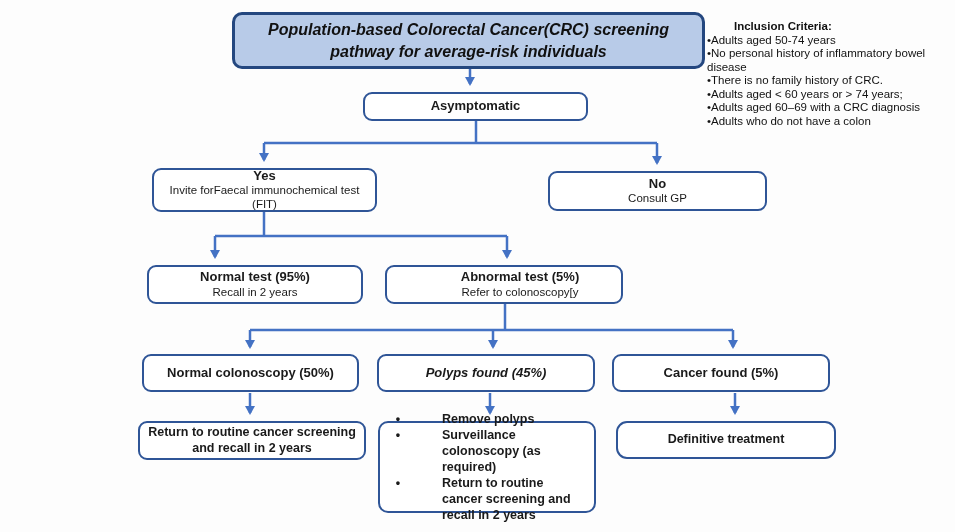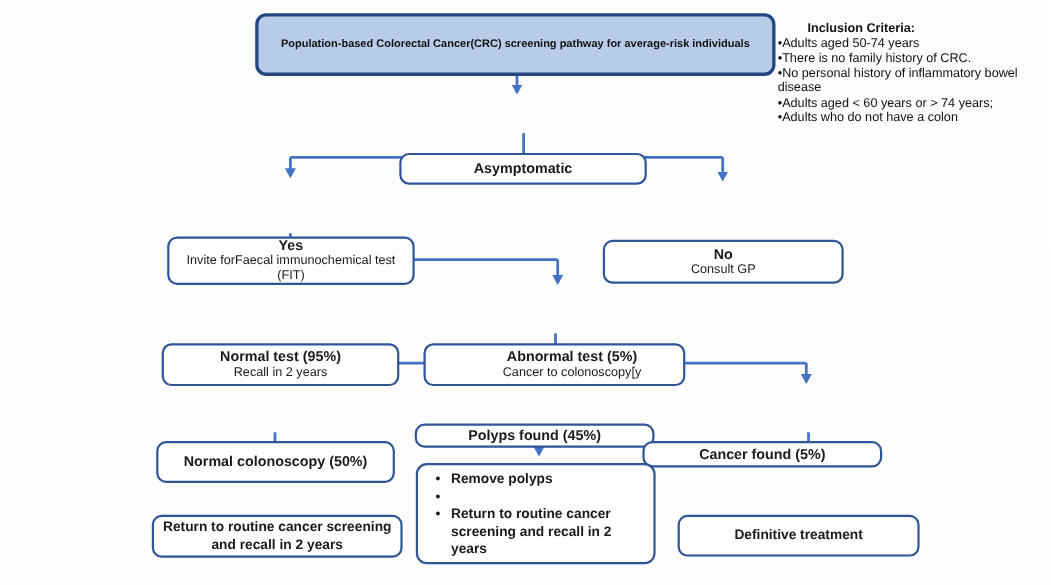--- a/index.html
+++ b/index.html
@@ -5,44 +5,44 @@
   html,body{margin:0;padding:0;background:#fff;}
   .canvas{
     position:relative;width:955px;height:532px;background:#fdfdfd;
     font-family:"Liberation Sans",sans-serif;color:#1a1a1a;overflow:hidden;
   }
   .connectors{position:absolute;left:0;top:0;width:955px;height:532px;pointer-events:none;}
   .box{
     position:absolute;box-sizing:border-box;background:#fff;
     border:2.5px solid #2f5597;border-radius:9px;
     display:flex;flex-direction:column;justify-content:center;align-items:center;
-    text-align:center;padding:2px 8px;margin-top:47px;
+    text-align:center;padding:2px 8px;
   }
   .box .t{font-weight:bold;font-size:13px;line-height:1.25;}
   .box .s{font-size:11.5px;line-height:1.2;}
   .title-box{
     position:absolute;left:232px;top:12px;width:473px;height:57px;box-sizing:border-box;
     background:#b8cbe8;border:3px solid #24477f;border-radius:10px;
     display:flex;align-items:center;justify-content:center;text-align:center;
-    font-weight:bold;font-size:10px;line-height:1.35;padding:16px 16px;color:#111;
+    font-weight:bold;font-size:16px;line-height:1.35;padding:16px 16px;color:#111;font-style:italic;
   }
   .criteria{
     position:absolute;left:707px;top:20px;width:246px;
     font-size:11.5px;line-height:1.18;color:#111;
   }
   .criteria .h{font-weight:bold;margin-left:27px;}
   .bold-box .t{font-size:12.5px;}
   .list-box{
     position:absolute;box-sizing:border-box;background:#fff;
     border:2.5px solid #2f5597;border-radius:10px;
     padding:6px 10px 6px 6px;display:flex;flex-direction:column;justify-content:center;
   }
   .li{display:flex;font-weight:bold;font-size:12.5px;line-height:1.28;text-align:left;}
   .li .b{width:24px;flex:0 0 24px;text-align:center;}
-  .li .tx{flex:1;}
+  .li .tx{flex:1;margin-left:32px;}
 </style>
 </head>
 <body>
 
 <div class="canvas">
 
   <svg class="connectors" width="955" height="532" viewBox="0 0 955 532" xmlns="http://www.w3.org/2000/svg">
     <defs>
       <marker id="arrow" markerUnits="userSpaceOnUse" markerWidth="14" markerHeight="14" refX="7" refY="5" orient="auto">
         <path d="M0,0 L9,5 L0,10 Z" fill="#4472c4"></path>
@@ -74,23 +74,24 @@
     </g>
   </svg>
 
   <div class="title-box">
     <span>Population-based Colorectal Cancer(CRC) screening pathway for average-risk individuals</span>
   </div>
 
   <div class="criteria">
     <div class="h">Inclusion Criteria:</div>
     <div>•Adults aged 50-74 years</div>
+    <div>•No personal history of inflammatory bowel disease</div>
     <div>•There is no family history of CRC.</div>
-    <div>•No personal history of inflammatory bowel disease</div>
     <div>•Adults aged &lt; 60 years or &gt; 74 years;</div>
+    <div>•Adults aged 60–69 with a CRC diagnosis</div>
     <div>•Adults who do not have a colon</div>
   </div>
 
   <div class="box" style="left:363px;top:92px;width:225px;height:29px;">
     <div class="t">Asymptomatic</div>
   </div>
 
   <div class="box" style="left:152px;top:168px;width:225px;height:44px;">
     <div class="t">Yes</div>
     <div class="s">Invite forFaecal immunochemical test (FIT)</div>
@@ -101,50 +102,51 @@
     <div class="s">Consult GP</div>
   </div>
 
   <div class="box" style="left:147px;top:265px;width:216px;height:39px;">
     <div class="t">Normal test (95%)</div>
     <div class="s">Recall in 2 years</div>
   </div>
 
   <div class="box" style="left:385px;top:265px;width:238px;height:39px;padding-left:40px;">
     <div class="t">Abnormal test (5%)</div>
-    <div class="s">Cancer to colonoscopy[y</div>
+    <div class="s">Refer to colonoscopy[y</div>
   </div>
 
   <div class="box" style="left:142px;top:354px;width:217px;height:38px;">
     <div class="t">Normal colonoscopy (50%)</div>
   </div>
 
-  <div class="box" style="left:377px;top:338px;width:218px;height:22px;">
+  <div class="box" style="left:377px;top:354px;width:218px;height:38px;font-style:italic;">
     <div class="t">Polyps found (45%)</div>
   </div>
 
-  <div class="box" style="left:584px;top:354px;width:218px;height:24px;">
+  <div class="box" style="left:612px;top:354px;width:218px;height:38px;">
     <div class="t">Cancer found (5%)</div>
   </div>
 
   <div class="box bold-box" style="left:138px;top:421px;width:228px;height:39px;">
     <div class="t">Return to routine cancer screening and recall in 2 years</div>
   </div>
 
   <div class="list-box" style="left:378px;top:421px;width:218px;height:92px;">
     <div class="li">
       <span class="b">•</span>
       <span class="tx">Remove polyps</span>
     </div>
     <div class="li">
       <span class="b">•</span>
+      <span class="tx">Surveillance colonoscopy (as required)</span>
     </div>
     <div class="li">
       <span class="b">•</span>
       <span class="tx">Return to routine cancer screening and recall in 2 years</span>
     </div>
   </div>
 
-  <div class="box bold-box" style="left:616px;top:421px;width:220px;height:38px;">
+  <div class="box bold-box" style="left:616px;top:421px;width:220px;height:38px;border-radius:11px;">
     <div class="t">Definitive treatment</div>
   </div>
 
 </div>
 
 </body></html>

